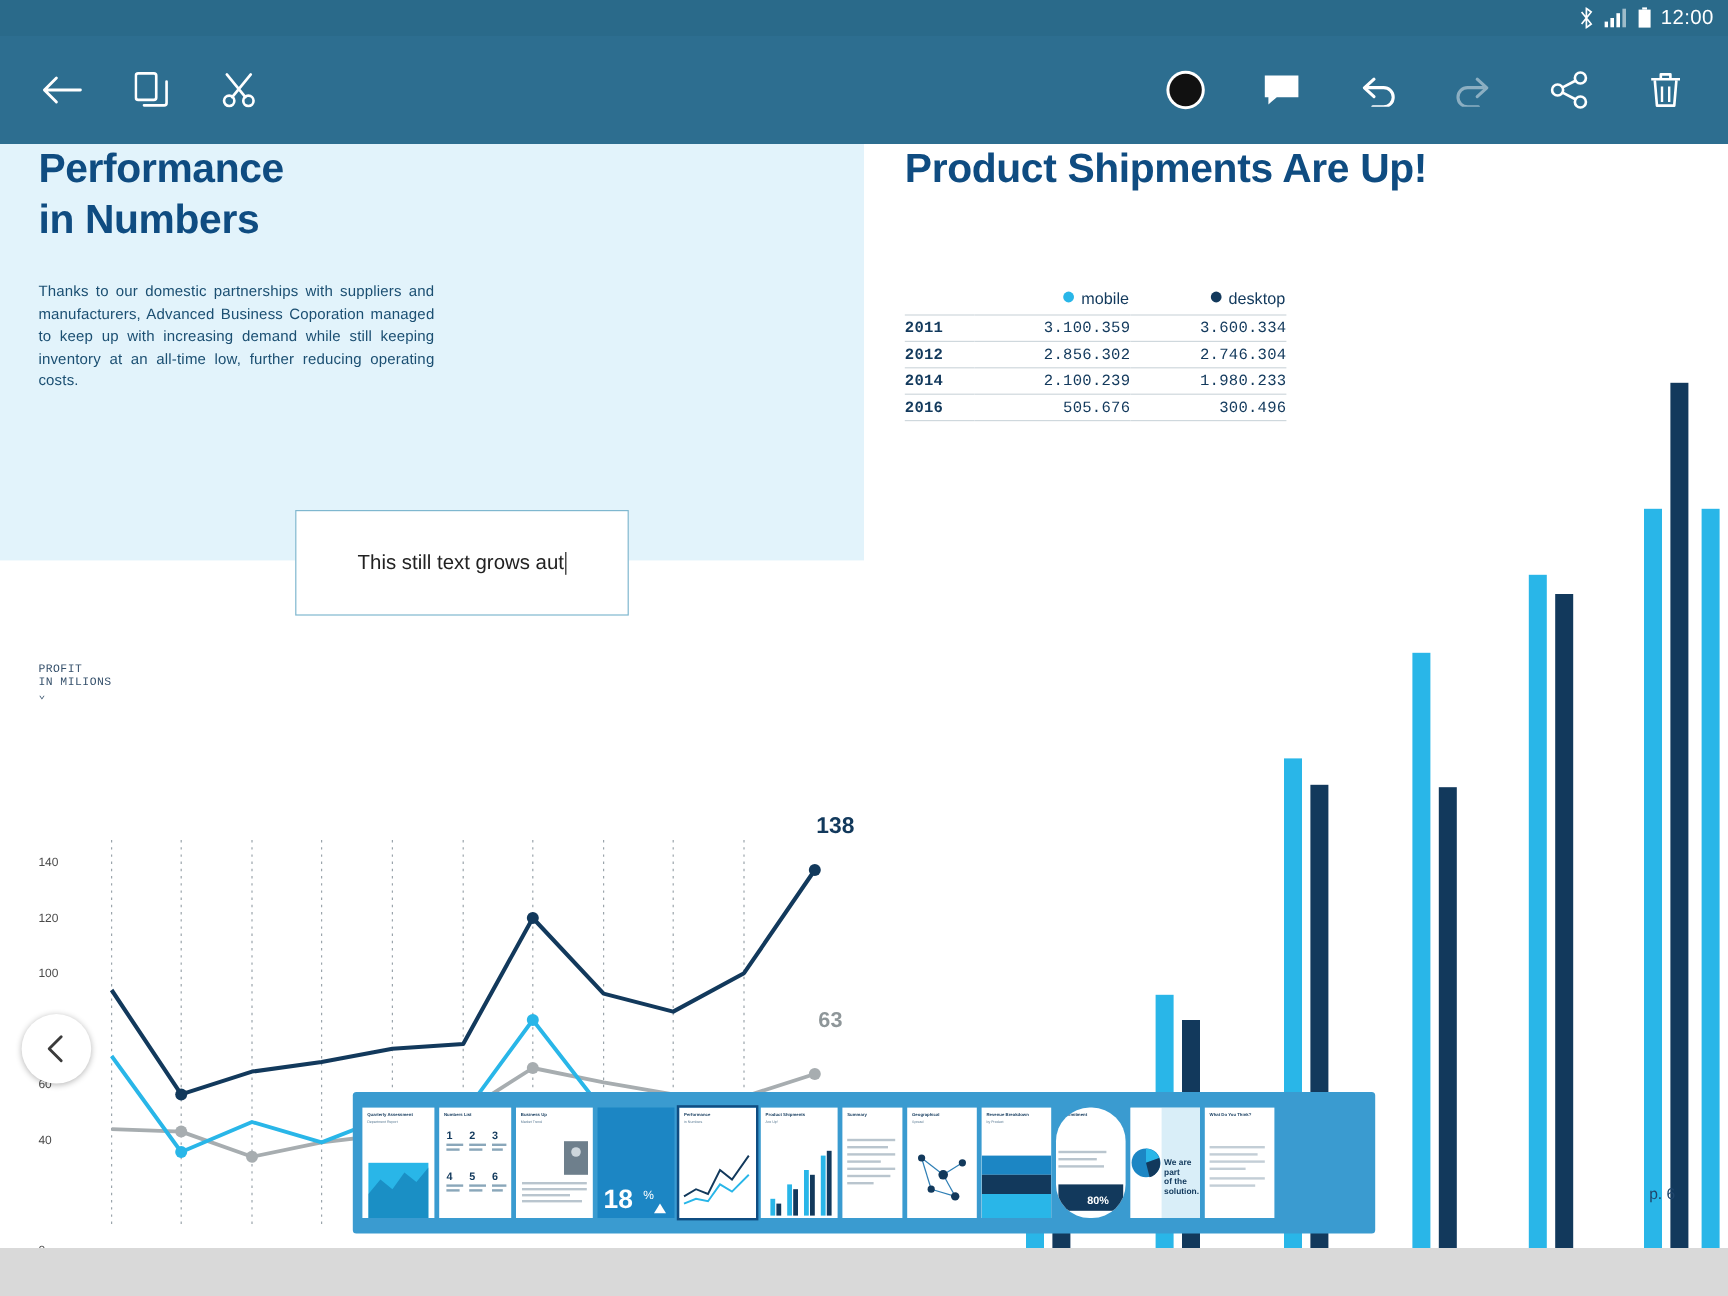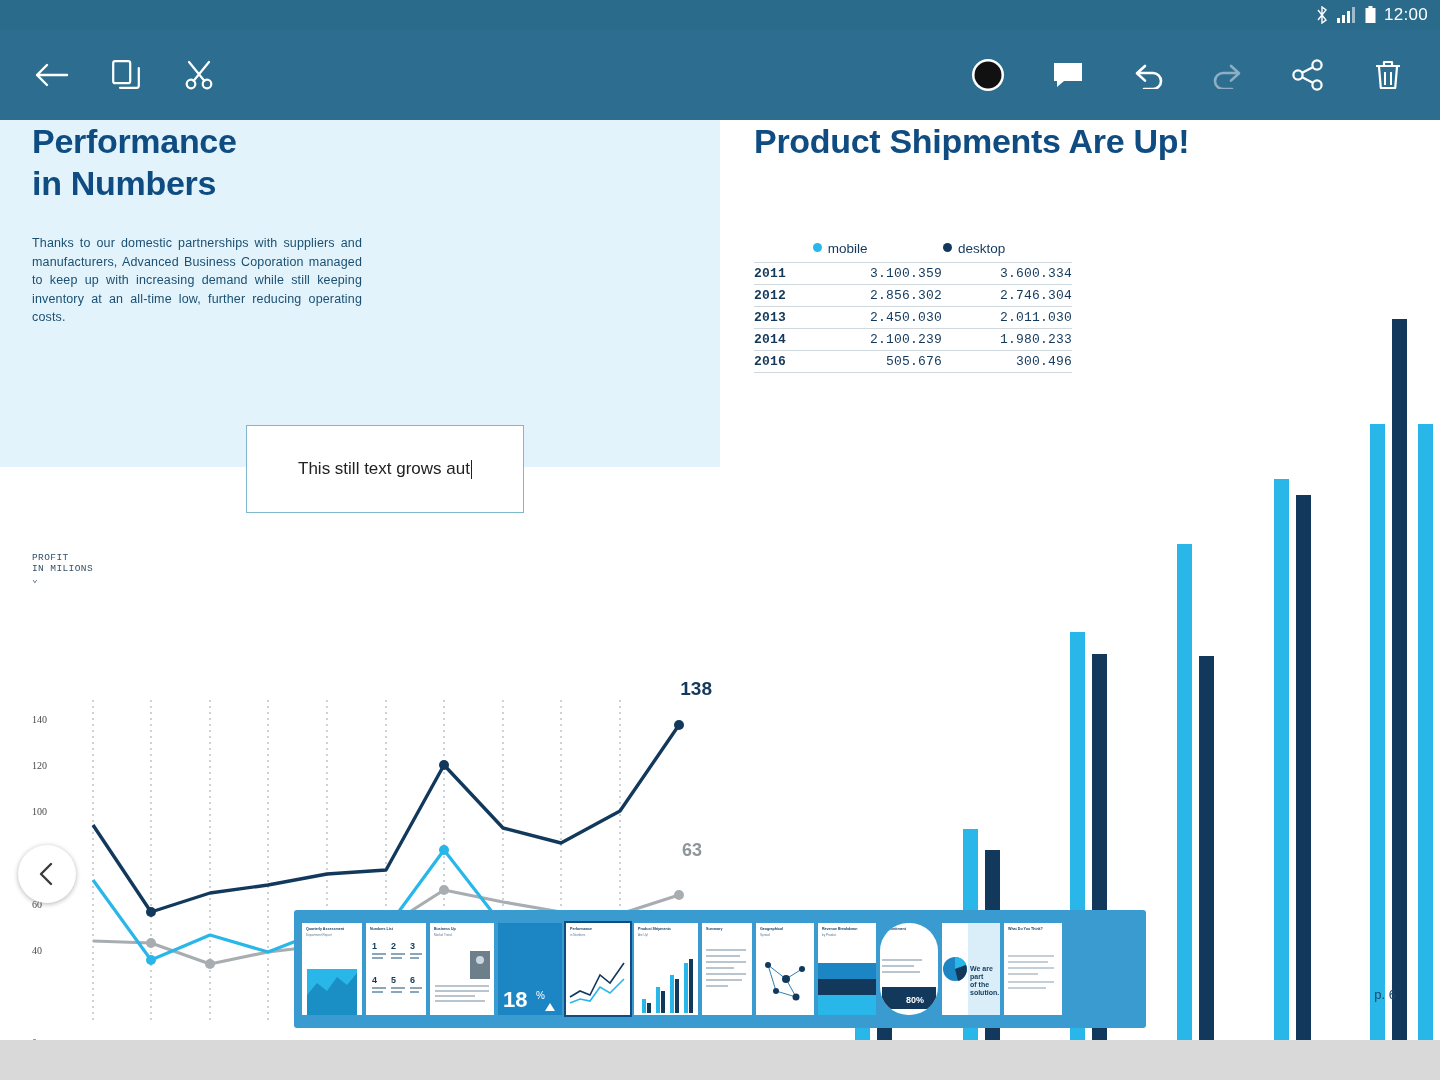--- a/index.html
+++ b/index.html
@@ -141,21 +141,21 @@
     font-family: "Liberation Mono", monospace;
     font-size: 13px;
     color: #12395c;
   }
   .ship-table th {
     font-family: "Liberation Sans", sans-serif;
     font-weight: normal;
     font-size: 13.5px;
     color: #12395c;
     padding-bottom: 6px;
-    text-align: left;
+    text-align: right;
   }
   .ship-table th.year-col { text-align: left; }
   .ship-table td {
     padding: 3px 0 3px 0;
     border-top: 1px solid #cfd8dd;
     text-align: right;
     letter-spacing: .2px;
   }
   .ship-table td.year {
     text-align: left;
@@ -184,21 +184,21 @@
     left: 12px; top: 12px;
     font-family: "Liberation Mono", monospace;
     font-size: 9.5px;
     line-height: 11px;
     color: #35506b;
     letter-spacing: .4px;
   }
   .ytick {
     position: absolute;
     left: 12px;
-    font-family: Liberation Serif, serif;
+    font-family: Liberation Sans, sans-serif;
     font-size: 10px;
     color: #4a4a4a;
   }
   .lbl-138 {
     position: absolute; right: 8px; top: 138px;
     font-size: 19px; font-weight: bold; color: #12395c;
   }
   .lbl-63 {
     position: absolute; right: 18px; top: 300px;
     font-size: 18px; font-weight: bold; color: #8e9699;
@@ -411,25 +411,20 @@
             <td class="year">2011</td>
             <td>3.100.359</td>
             <td>3.600.334</td>
           </tr>
         <tr>
             <td class="year">2012</td>
             <td>2.856.302</td>
             <td>2.746.304</td>
           </tr>
         <tr>
-            <td class="year">2013</td>
-            <td>2.450.030</td>
-            <td>2.011.030</td>
-          </tr>
-        <tr>
             <td class="year">2014</td>
             <td>2.100.239</td>
             <td>1.980.233</td>
           </tr>
         <tr>
             <td class="year">2016</td>
             <td>505.676</td>
             <td>300.496</td>
           </tr>
       </tbody>

